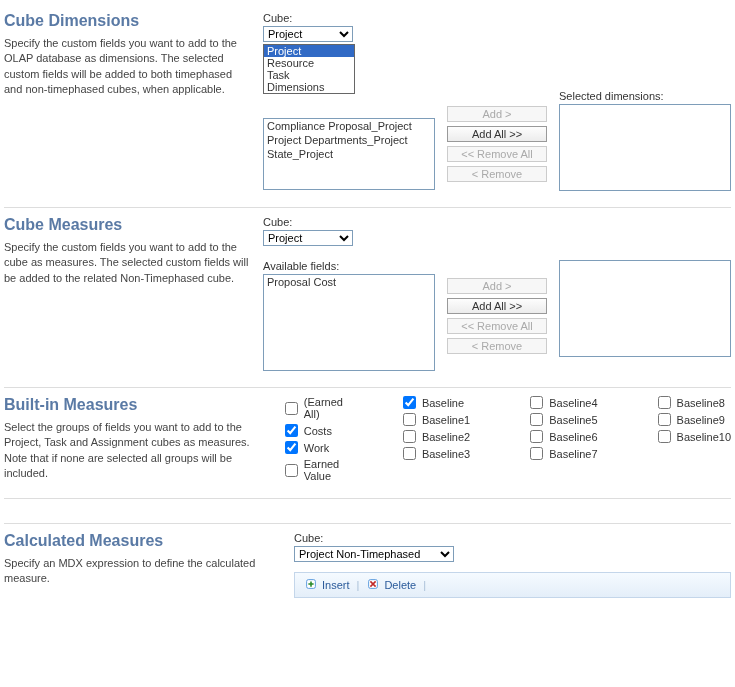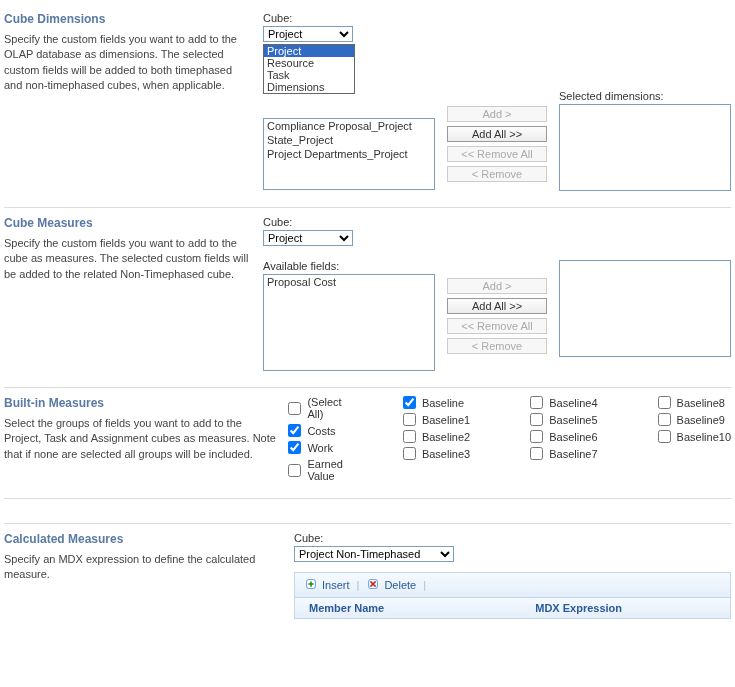--- a/index.html
+++ b/index.html
@@ -20,21 +20,21 @@
     width: 290px;
     padding-right: 10px;
     box-sizing: border-box;
   }
   .right-col {
     flex: 1;
   }
   .heading {
     color: #5a7aa5;
     font-weight: bold;
-    font-size: 12px;
+    font-size: 16px;
     margin-bottom: 6px;
   }
   .desc {
     color: #444;
     line-height: 1.4;
   }
   label.small {
     display: block;
     margin-bottom: 2px;
     font-size: 11px;
@@ -178,22 +178,22 @@
         <div>Resource</div>
         <div>Task</div>
         <div>Dimensions</div>
       </div>
     </div>
     <div class="dual-list-row">
       <div>
         <div style="height:70px"></div>
         <div class="listbox" style="height:70px">
           <div class="item">Compliance Proposal_Project</div>
+          <div class="item">Project Departments_Project</div>
           <div class="item">State_Project</div>
-          <div class="item">Project Departments_Project</div>
         </div>
       </div>
       <div class="button-col" style="padding-top:58px">
         <button disabled="">Add &gt;</button>
         <button>Add All &gt;&gt;</button>
         <button disabled="">&lt;&lt; Remove All</button>
         <button disabled="">&lt; Remove</button>
       </div>
       <div class="selected-col" style="padding-top:42px">
         <label class="small">Selected dimensions:</label>
@@ -237,21 +237,21 @@
 <div class="section">
   <div class="left-col">
     <div class="heading">Built-in Measures</div>
     <div class="desc">Select the groups of fields you want to add to the Project, Task and Assignment cubes as measures. Note that if none are selected all groups will be included.</div>
   </div>
   <div class="right-col">
     <div class="checkbox-grid">
       <div class="checkbox-col">
         <label class="cb">
             <input type="checkbox" style="">
-            <span>(Select All)</span>
+            <span>(Earned All)</span>
           </label>
         <label class="cb">
             <input type="checkbox" checked="" style="">
             <span>Costs</span>
           </label>
         <label class="cb">
             <input type="checkbox" checked="" style="">
             <span>Work</span>
           </label>
         <label class="cb">
@@ -342,22 +342,14 @@
         <span>
           <svg viewBox="0 0 16 16">
               <rect x="3" y="3" width="10" height="10" rx="2" fill="#fff" stroke="#4a90d9"></rect>
               <path d="M5 5l6 6M11 5l-6 6" stroke="#c12a2a" stroke-width="1.8"></path>
             </svg>
         </span>
         <span>Delete</span>
       </span>
       <span class="divider">|</span>
     </div>
-    <table class="member-table">
-      <tbody>
-          <tr>
-        <th style="width:52%">Member Name</th>
-        <th>MDX Expression</th>
-      </tr>
-    </tbody>
-      </table>
   </div>
 </div>
 
 </body></html>

